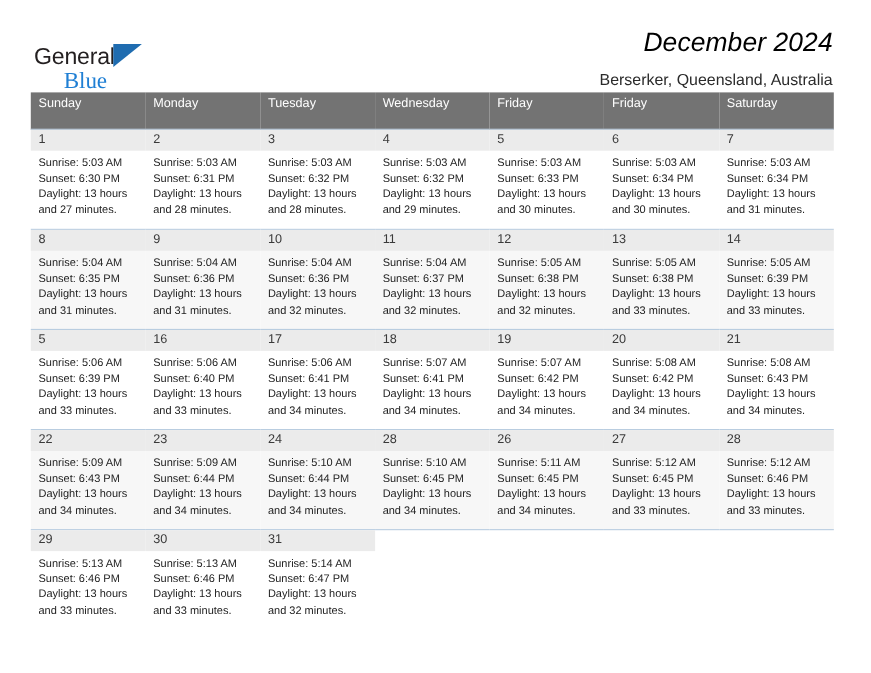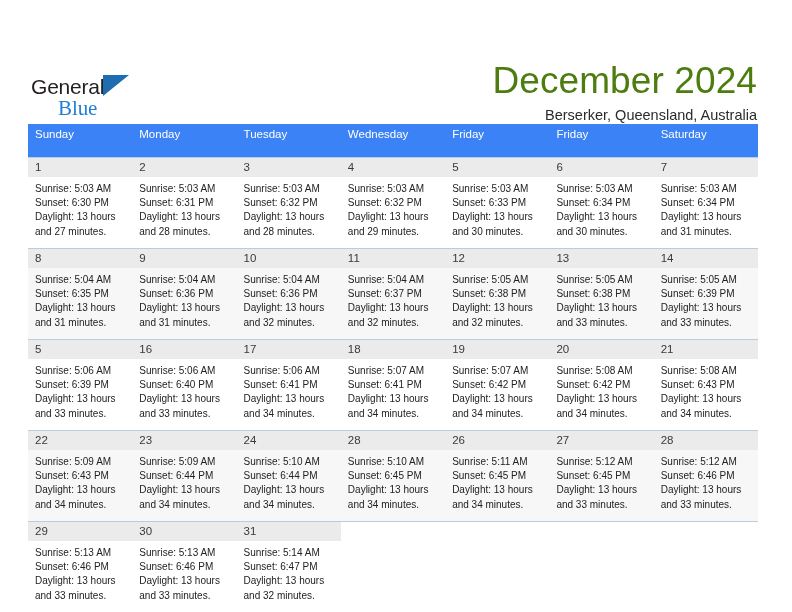--- a/index.html
+++ b/index.html
@@ -19,25 +19,24 @@
   .page {
     position: relative;
     width: 792px;
     height: 612px;
     padding: 0;
   }
 
   
   .header {
     display: flex;
-    align-items: center;
+    align-items: flex-end;
     justify-content: space-between;
     padding: 24px 35px 0 31px;
     height: 84px;
-    margin-top: 40px;
   }
   .brand {
     position: relative;
     width: 120px;
     padding-top: 6px;
   }
   .brand-line1 {
     position: relative;
     font-size: 21px;
     color: #231f20;
@@ -63,43 +62,44 @@
     margin-top: -1px;
     margin-left: 27px;
     letter-spacing: -0.1px;
     font-family: Liberation Serif, serif;
   }
   .title-block {
     text-align: right;
     padding-top: 0px;
   }
   .cal-title {
-    font-size: 37px;
+    font-size: 24px;
     font-weight: 400;
-    color: #4d7c0f;
+    color: #000000;
     line-height: 36px;
     letter-spacing: 0.1px;
+    font-style: italic;
   }
   .cal-subtitle {
     font-size: 14.5px;
     font-weight: 400;
     color: #2b2b2b;
     line-height: 22px;
     margin-top: 5px;
   }
 
   
   .calendar {
     margin: 0 34px 0 28px;
     width: 730px;
     border-collapse: collapse;
     table-layout: fixed;
   }
   .calendar th {
-    background: #3b82f6;
+    background: #737373;
     color: #ffffff;
     font-size: 11.5px;
     font-weight: 400;
     text-align: left;
     padding: 4px 0 17px 7px;
     border: none;
     height: 21px;
   }
   .calendar td {
     vertical-align: top;

